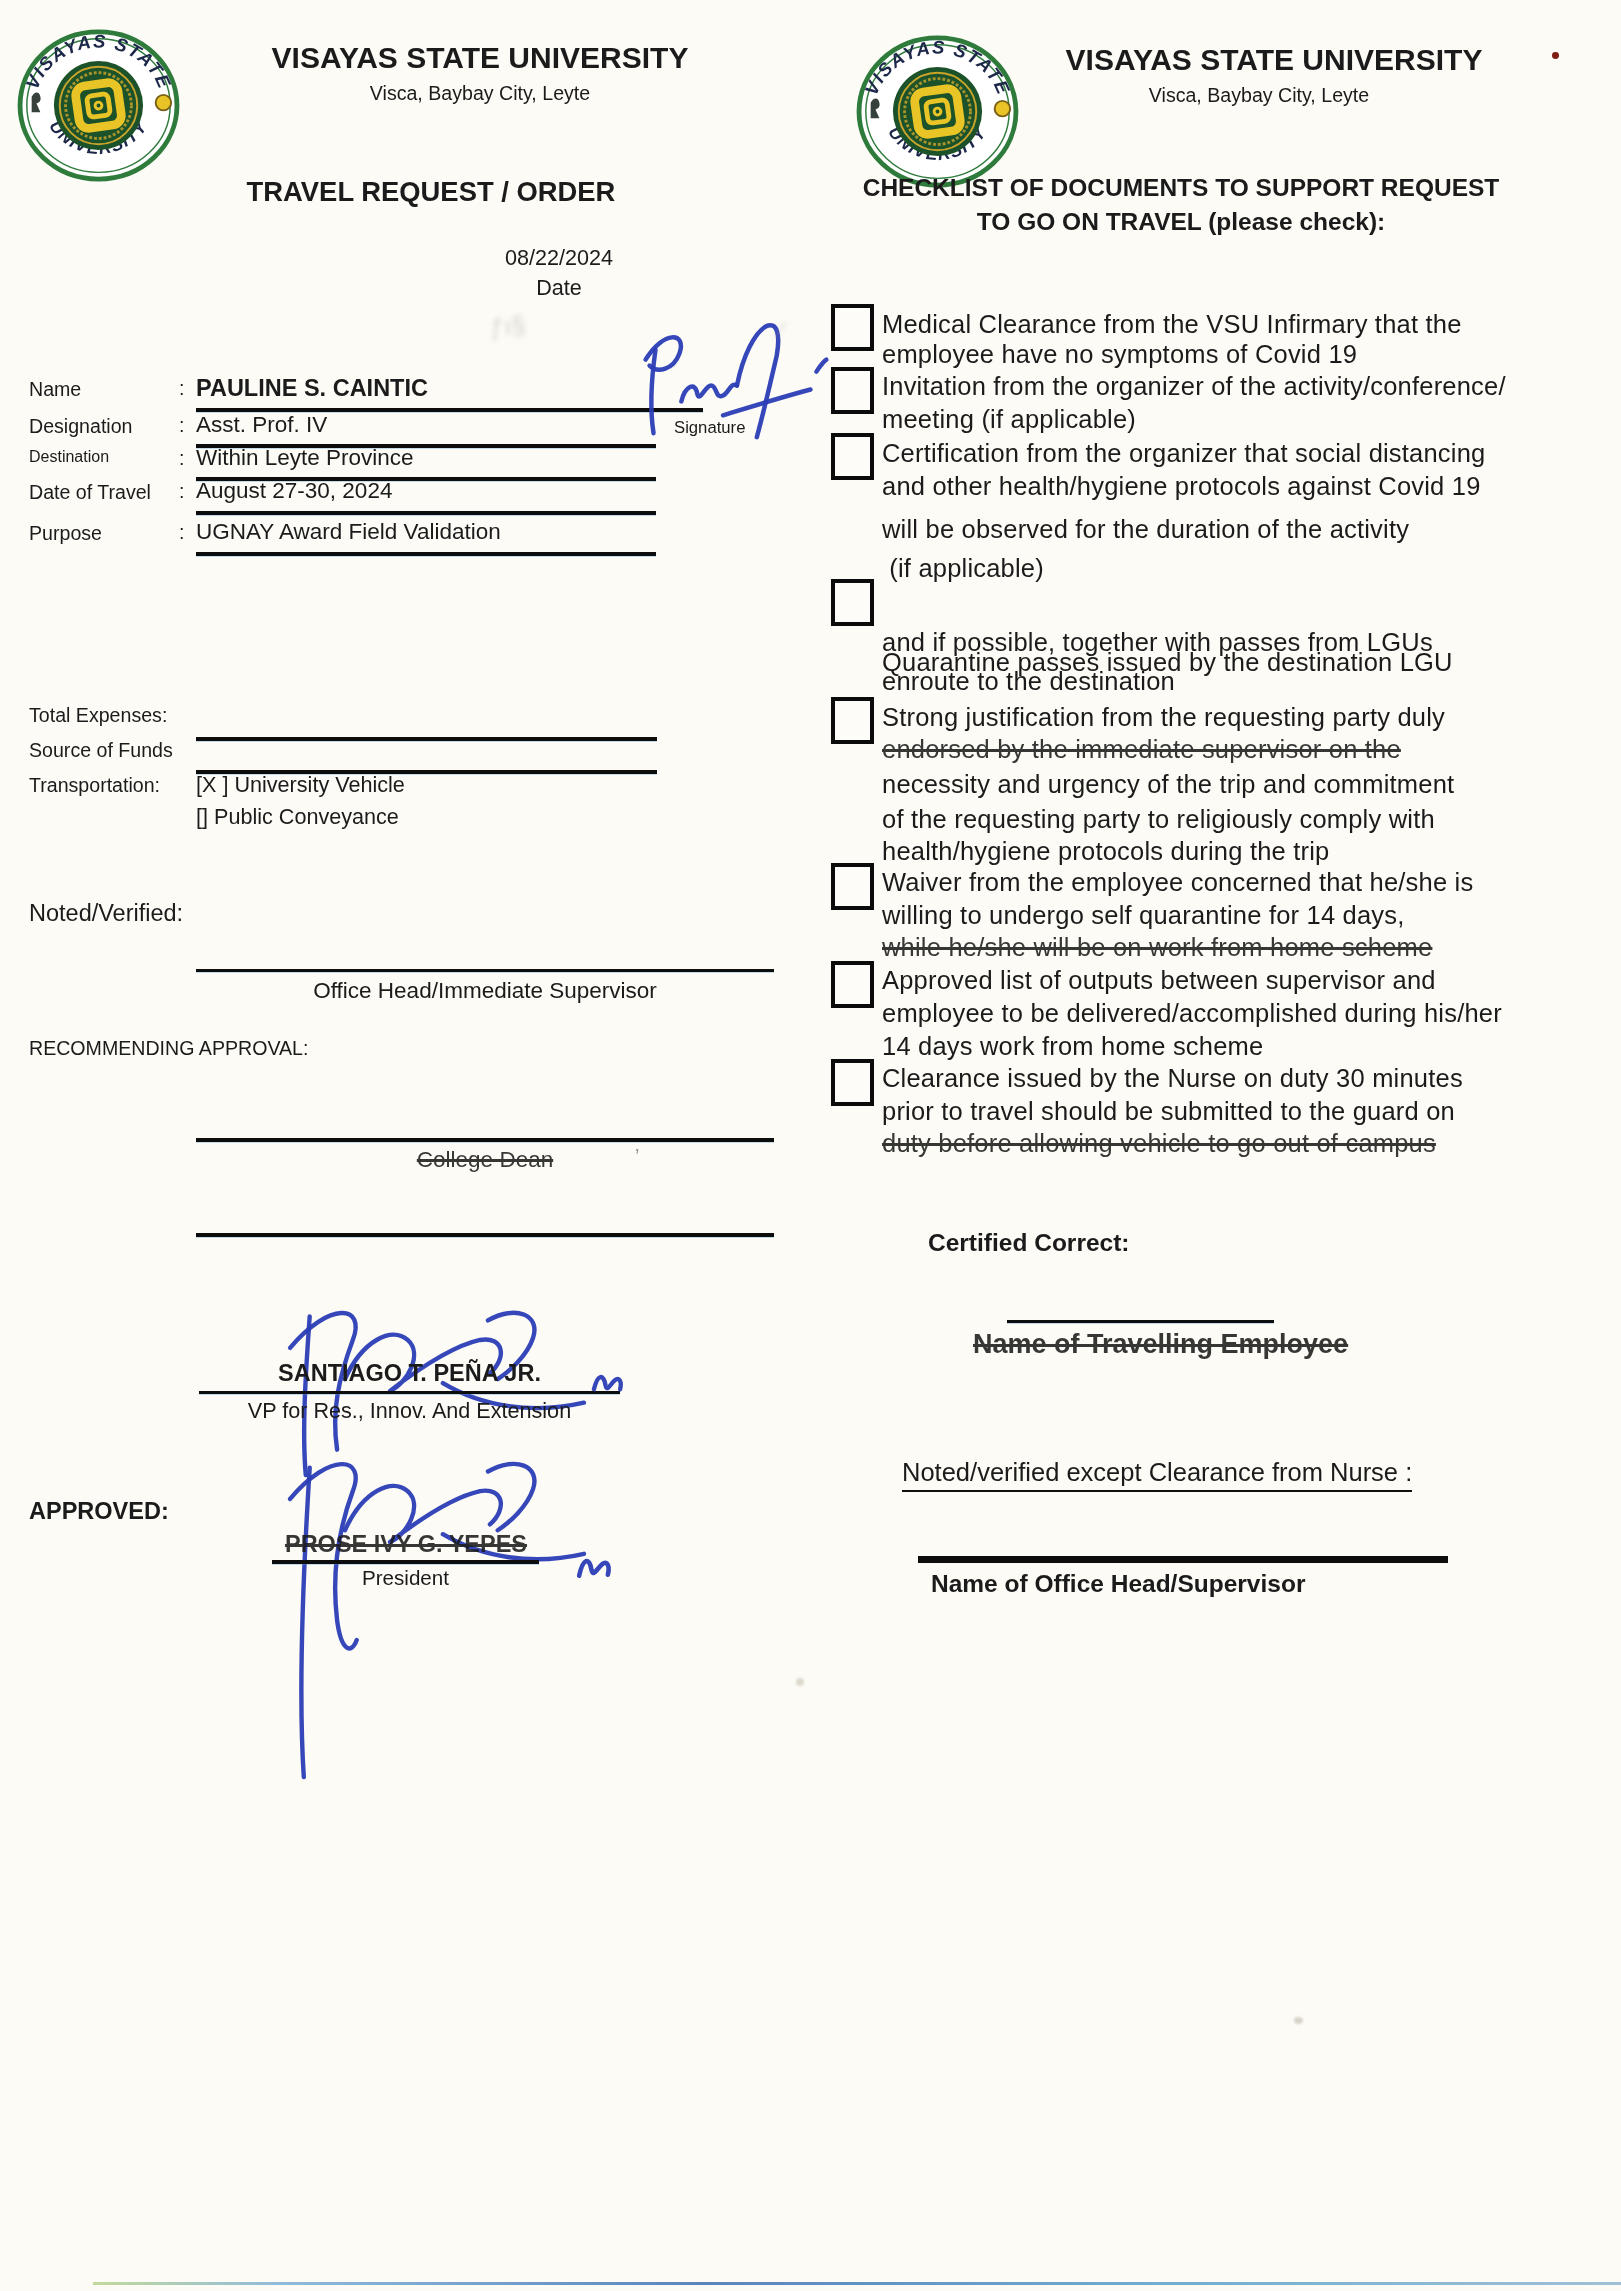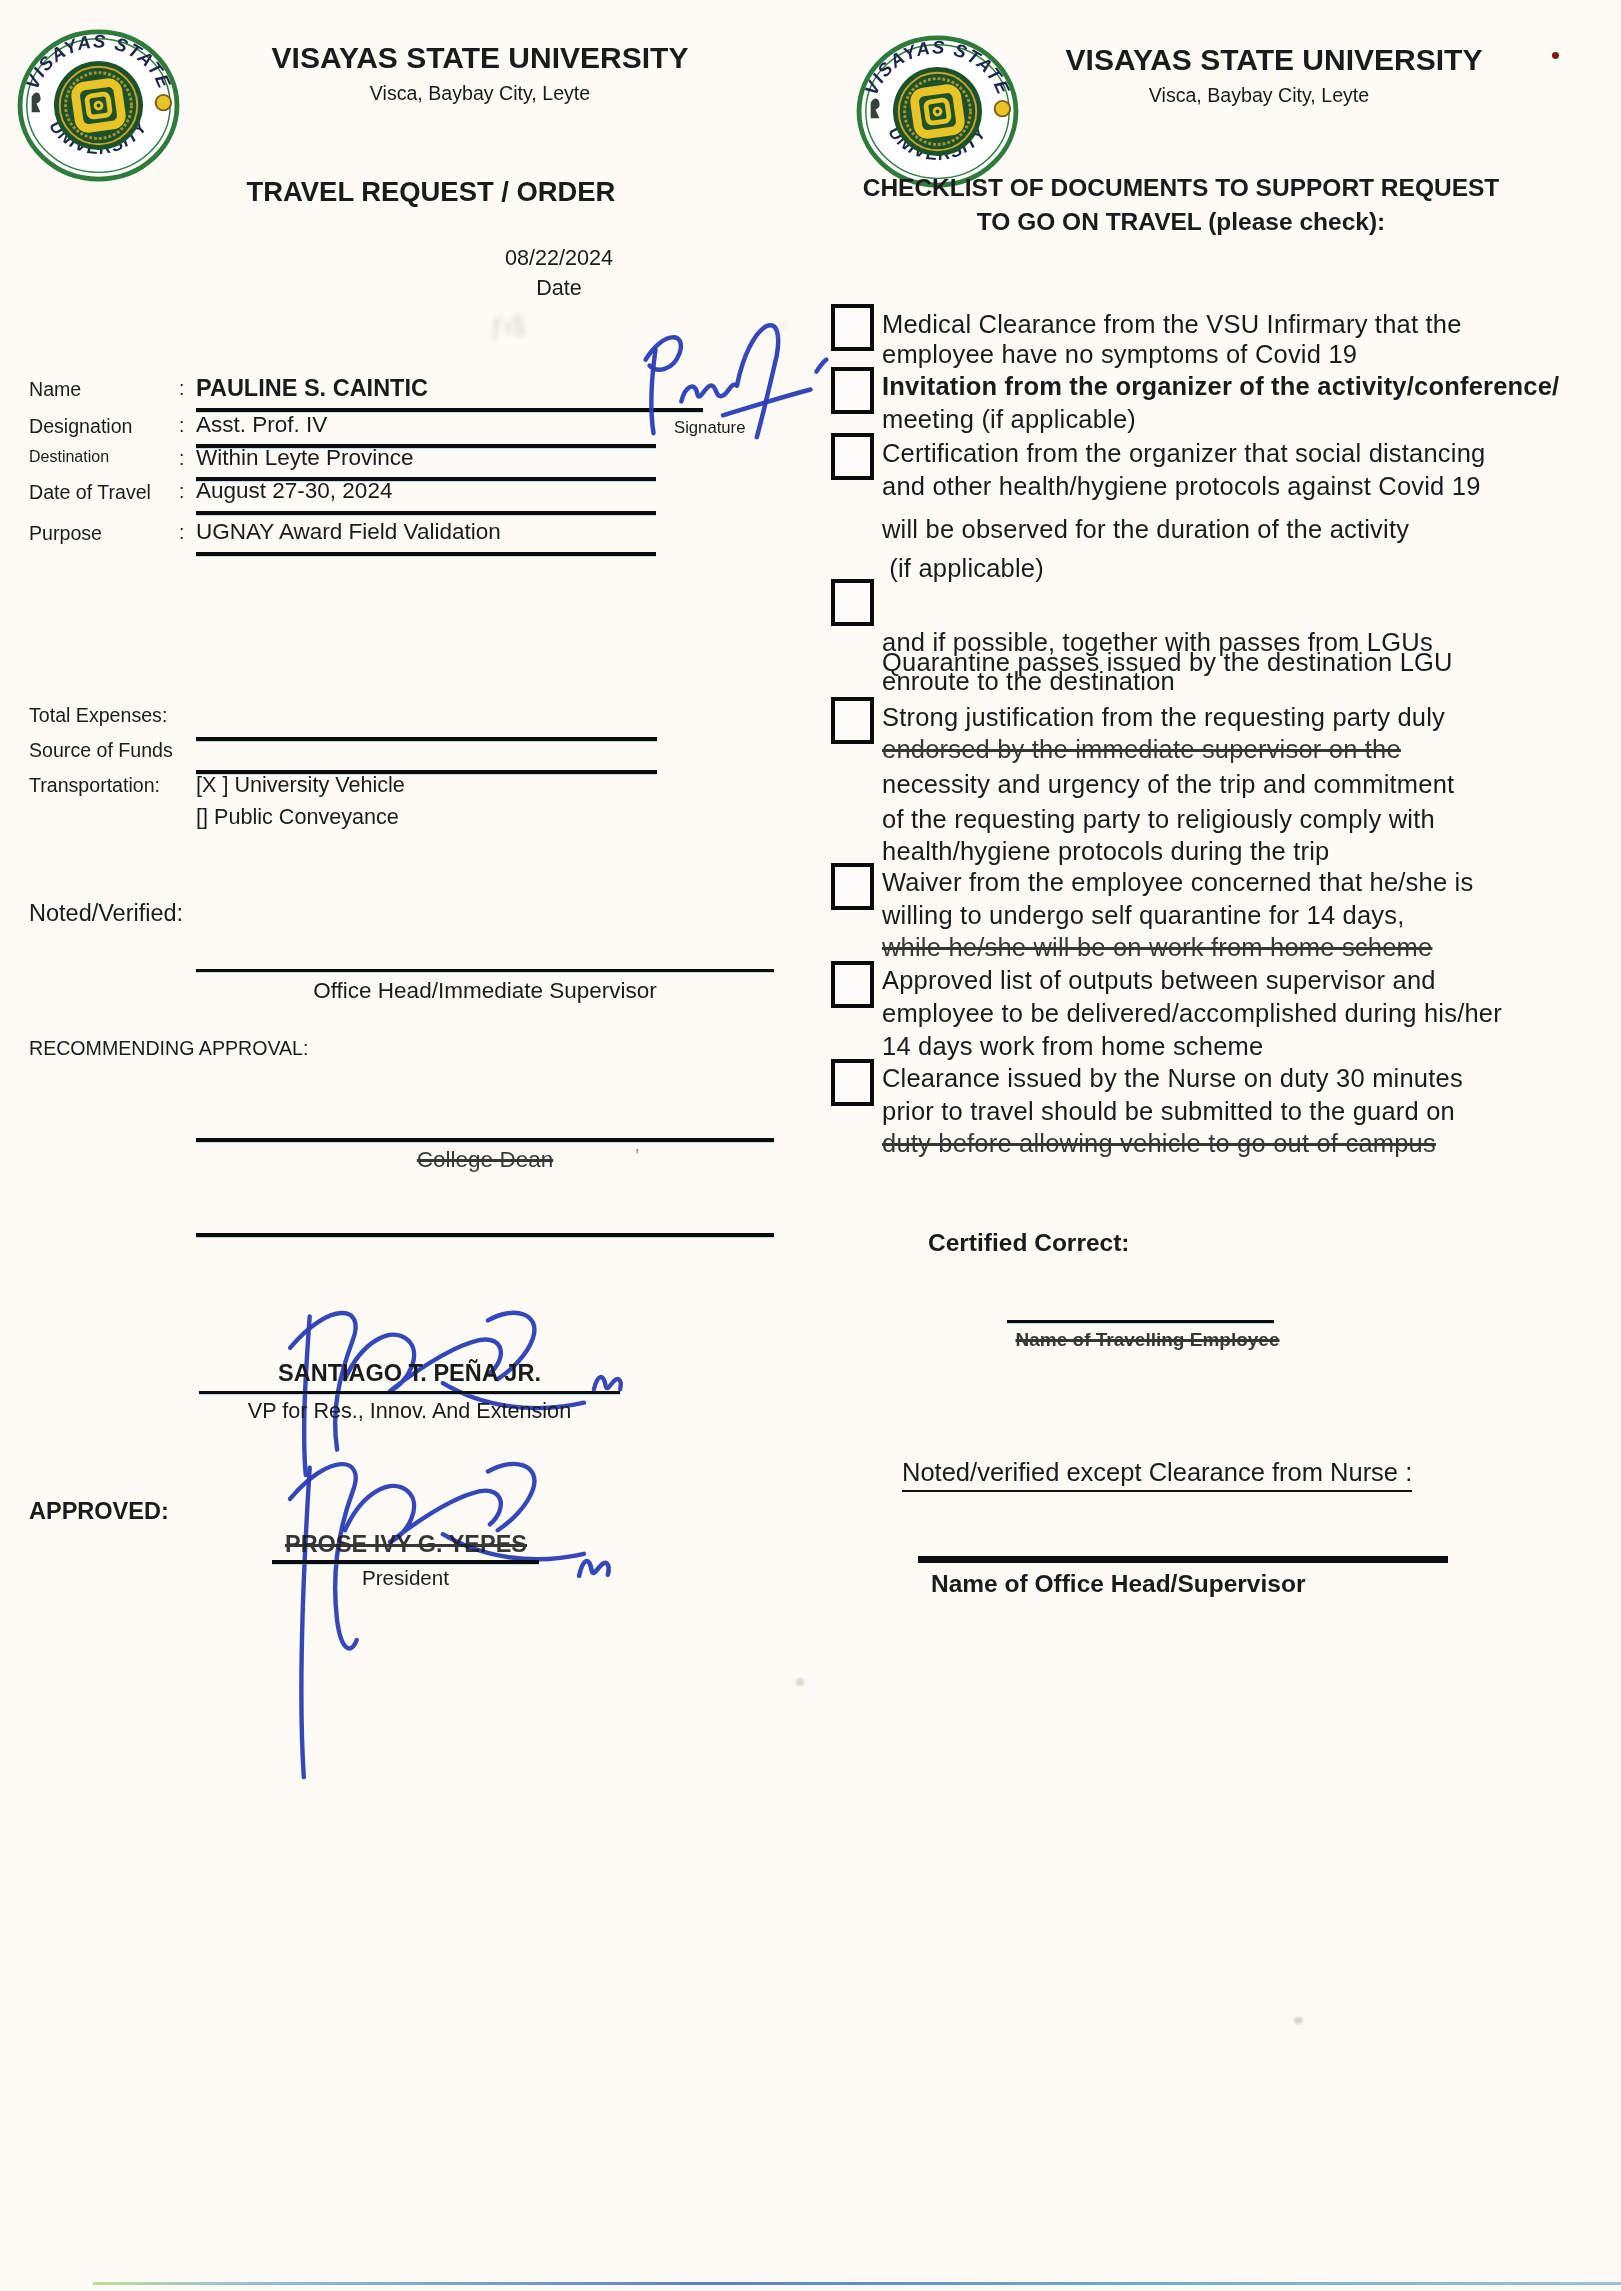--- a/index.html
+++ b/index.html
@@ -160,21 +160,21 @@
   <div class="abs ctr b" style="left:1019px;top:43px;width:510px;font-size:30px;">VISAYAS STATE UNIVERSITY</div>
   <div class="abs ctr" style="left:1019px;top:84px;width:480px;font-size:19.6px;">Visca, Baybay City, Leyte</div>
   <div class="abs ctr b" style="left:833px;top:208px;width:696px;font-size:24.5px;">TO GO ON TRAVEL (please check):</div>
   <div class="abs ctr b" style="left:833px;top:174px;width:696px;font-size:24.5px;">CHECKLIST OF DOCUMENTS TO SUPPORT REQUEST</div>
 
   <div id="checklist">
       <div class="checkbox" style="left:831px;top:304px;"></div>
       <div class="cl-line" style="left:882px;top:310px;">Medical Clearance from the VSU Infirmary that the</div>
       <div class="cl-line" style="left:882px;top:340px;">employee have no symptoms of Covid 19</div>
       <div class="checkbox" style="left:831px;top:367px;"></div>
-      <div class="cl-line" style="left:882px;top:372px;font-weight:bold;">Invitation from the organizer of the activity/conference/</div>
+      <div class="cl-line" style="left:882px;top:372px;">Invitation from the organizer of the activity/conference/</div>
       <div class="cl-line" style="left:882px;top:405px;">meeting (if applicable)</div>
       <div class="checkbox" style="left:831px;top:433px;"></div>
       <div class="cl-line" style="left:882px;top:439px;">Certification from the organizer that social distancing</div>
       <div class="cl-line" style="left:882px;top:472px;">and other health/hygiene protocols against Covid 19</div>
       <div class="cl-line" style="left:882px;top:515px;">will be observed for the duration of the activity</div>
       <div class="cl-line" style="left:882px;top:554px;"> (if applicable)</div>
       <div class="checkbox" style="left:831px;top:579px;"></div>
       <div class="cl-line" style="left:882px;top:608px;margin-top:40px;">Quarantine passes issued by the destination LGU</div>
       <div class="cl-line" style="left:882px;top:628px;">and if possible, together with passes from LGUs</div>
       <div class="cl-line" style="left:882px;top:667px;">enroute to the destination</div>
@@ -193,21 +193,21 @@
       <div class="cl-line" style="left:882px;top:999px;">employee to be delivered/accomplished during his/her</div>
       <div class="cl-line" style="left:882px;top:1032px;">14 days work from home scheme</div>
       <div class="checkbox" style="left:831px;top:1059px;"></div>
       <div class="cl-line" style="left:882px;top:1064px;">Clearance issued by the Nurse on duty 30 minutes</div>
       <div class="cl-line" style="left:882px;top:1097px;">prior to travel should be submitted to the guard on</div>
       <div class="cl-line struck" style="left:882px;top:1129px;">duty before allowing vehicle to go out of campus</div>
     </div>
 
   <div class="abs b" style="left:928px;top:1229px;font-size:24.5px;">Certified Correct:</div>
   <div class="line" style="left:1007px;top:1320px;width:267px;height:2.9px;"></div>
-  <div class="abs ctr b struck" style="left:973px;top:1329px;width:333px;font-size:19px;margin-left:8px;">Name of Travelling Employee</div>
+  <div class="abs ctr b struck" style="left:973px;top:1329px;width:333px;font-size:27px;">Name of Travelling Employee</div>
 
   <div class="abs uline" style="left:902px;top:1458px;font-size:25.5px;">Noted/verified except Clearance from Nurse :</div>
   <div class="line" style="left:918px;top:1556px;width:530px;height:6.9px;box-shadow:none;"></div>
   <div class="abs b" style="left:931px;top:1570px;font-size:24.5px;">Name of Office Head/Supervisor</div>
 
   <div class="dot" style="left:1552px;top:52px;width:6.9px;height:6.9px;background:#7e1d12;"></div>
   <div class="smudge" style="left:490px;top:312px;transform:rotate(-4deg);">ƒı§</div>
   <div class="smudge" style="left:779px;top:316px;">∕</div>
   <div class="dot" style="left:1294px;top:2017px;width:8.8px;height:6.9px;background:#d8d3c8;filter:blur(1px);"></div>
   <div class="dot" style="left:796px;top:1678px;width:7.8px;height:7.8px;background:#ded9cd;filter:blur(1px);"></div>

